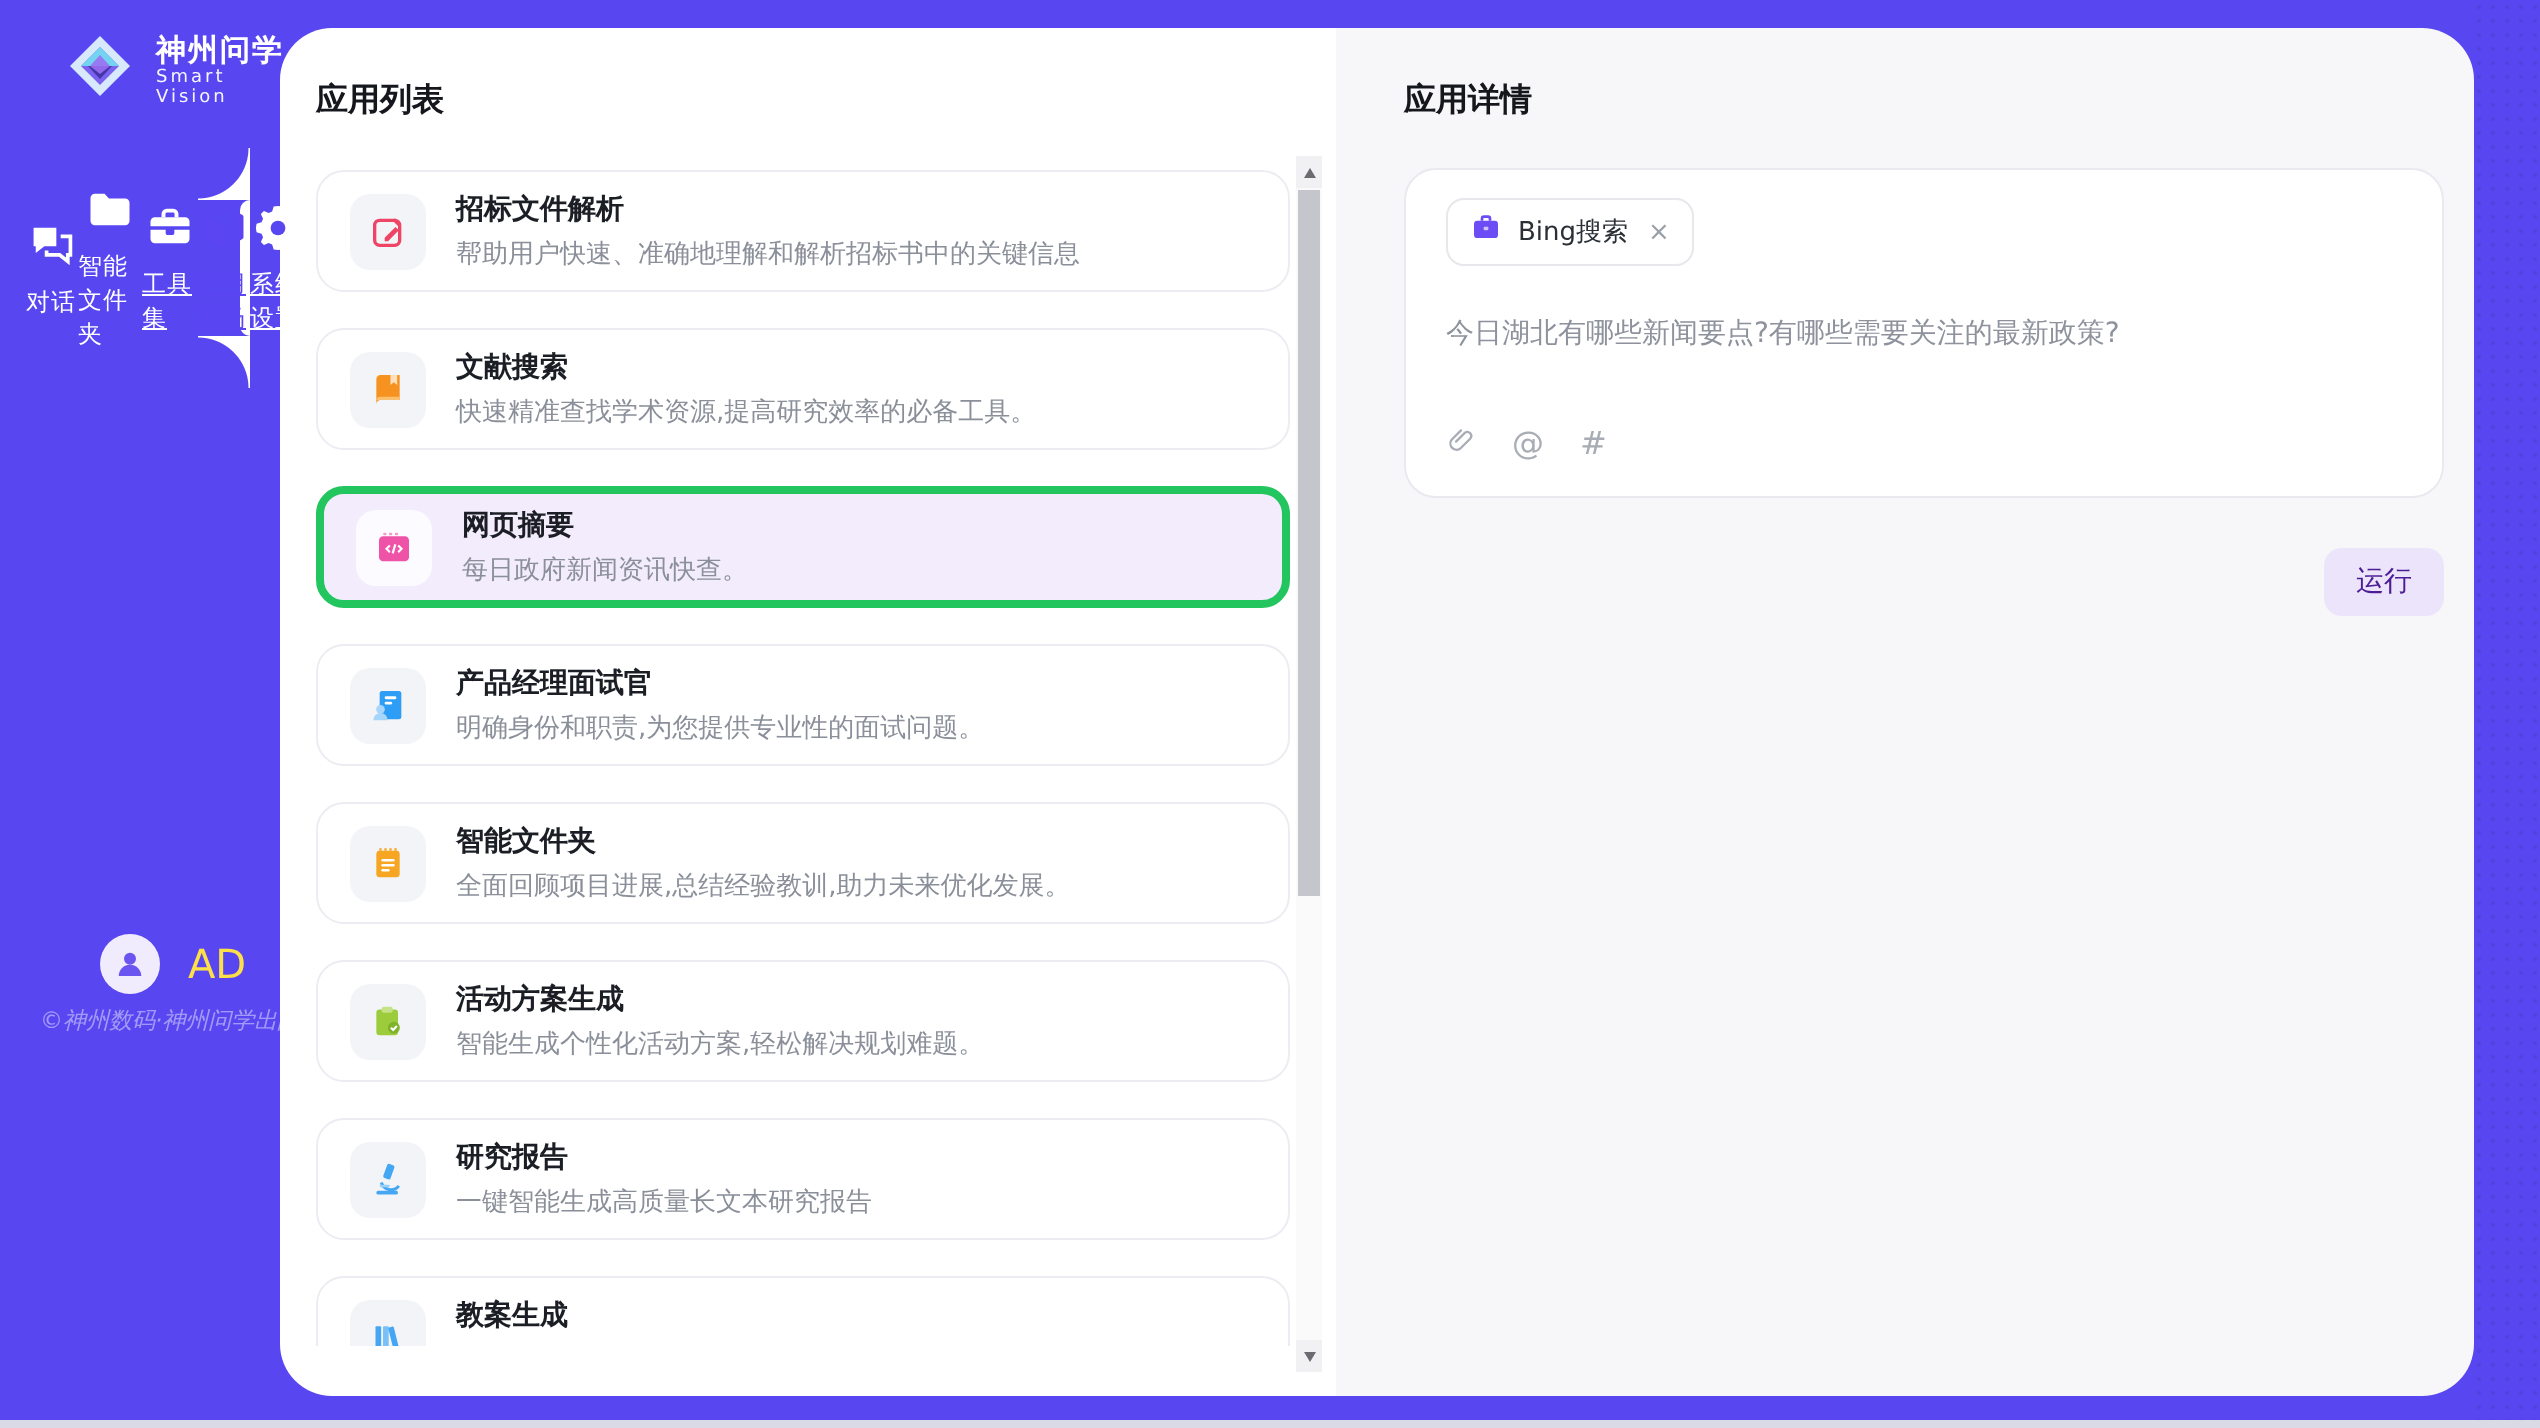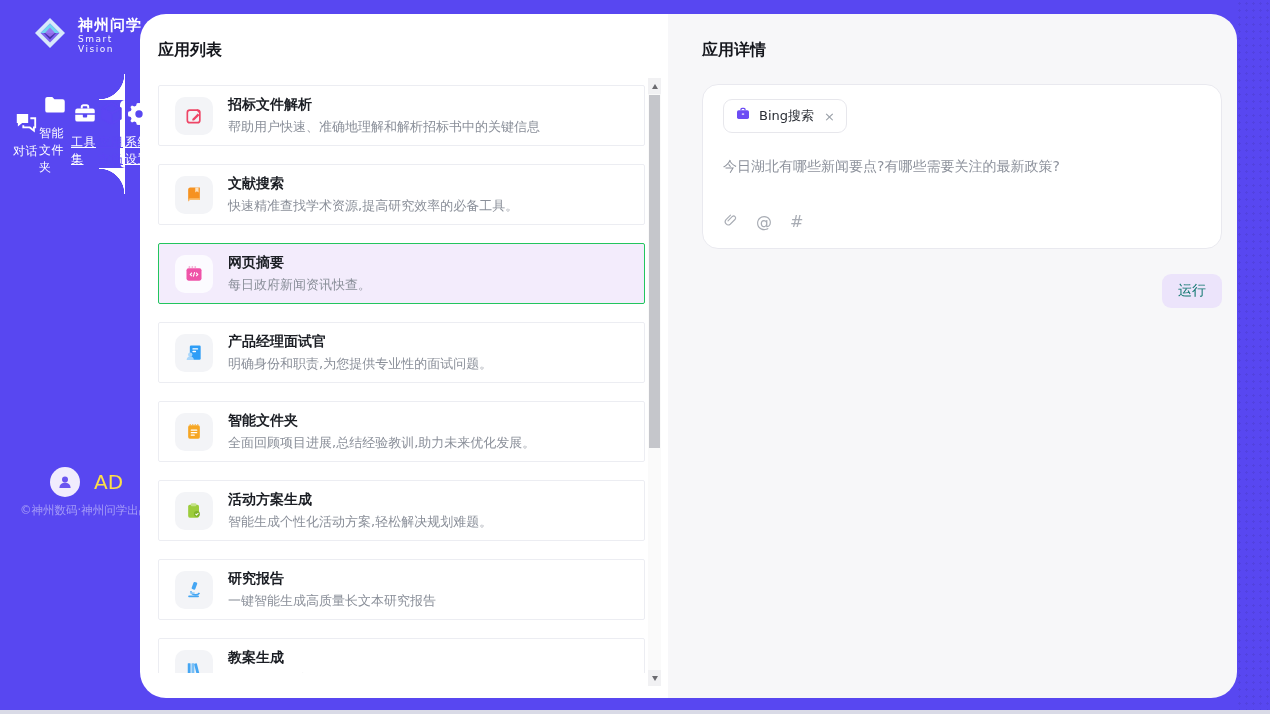--- a/index.html
+++ b/index.html
@@ -29,35 +29,35 @@
   .nav-item.active{color:#5b45f3;}
   .nav-item.active .bubble{position:absolute;left:22px;right:0;top:-4px;bottom:-4px;
     background:#fff;border-radius:18px 0 0 18px;z-index:1;}
   .curve{position:absolute;right:0;width:26px;height:26px;z-index:1;pointer-events:none;}
   .curve-top{top:-30px;background:radial-gradient(circle 26px at 0 0,transparent 25px,#fff 25.5px);}
   .curve-bottom{bottom:-30px;background:radial-gradient(circle 26px at 0 100%,transparent 25px,#fff 25.5px);}
 
   .user-row{position:absolute;left:38px;bottom:36px;display:flex;align-items:center;gap:14px;}
   .avatar{width:30px;height:30px;border-radius:50%;background:#f1ecfd;display:flex;align-items:center;justify-content:center;}
   .user-name{font-size:20px;color:#fde047;}
-  .copyright{position:absolute;left:8px;bottom:15px;font-size:11.5px;color:rgba(255,255,255,0.45);white-space:nowrap;}
+  .copyright{position:absolute;left:8px;bottom:15px;font-size:11.5px;color:rgba(255,255,255,0.45);white-space:nowrap;font-style:italic;}
 
   
   .content{position:absolute;left:140px;top:14px;right:33px;bottom:16px;
     border-radius:26px;overflow:hidden;display:flex;z-index:2;}
 
   
   .list-panel{width:528px;background:#ffffff;position:relative;box-sizing:border-box;
     padding:26px 0 0 18px;flex-shrink:0;}
   .panel-title{font-size:16px;font-weight:bold;color:#15171d;margin:0;}
   .app-list{margin:24px 24px 0 0;display:flex;flex-direction:column;gap:18px;
     height:calc(100% - 70px);overflow:hidden;width:487px;}
-  .app-card{box-sizing:border-box;min-height:61px;border:1px solid #ecedf2;border-radius:2px;
+  .app-card{box-sizing:border-box;min-height:61px;border:1px solid #ecedf2;border-radius:14px;
     background:#fff;display:flex;align-items:center;gap:15px;padding:0 16px;cursor:pointer;flex-shrink:0;}
-  .app-card.selected{background:#f3ecfc;border:1px solid #22c55e;}
+  .app-card.selected{background:#f3ecfc;border:4px solid #22c55e;}
   .tile{width:38px;height:38px;border-radius:10px;background:#f3f4f7;display:flex;
     align-items:center;justify-content:center;flex-shrink:0;}
   .app-card.selected .tile{background:#fcfbff;}
   .app-meta{display:flex;flex-direction:column;gap:4px;min-width:0;}
   .app-name{font-size:14px;font-weight:bold;color:#1b1e24;}
   .app-desc{font-size:13px;color:#8a8f99;white-space:nowrap;}
 
   
   .scrollbar{position:absolute;top:64px;right:7px;bottom:12px;width:13px;background:#fafafa;}
   .sb-btn{position:absolute;left:0;width:13px;height:16px;background:#f1f1f3;display:flex;
@@ -73,21 +73,21 @@
   .detail-card{margin-top:23px;background:#fff;border:1px solid #e9e9ef;border-radius:16px;
     height:165px;box-sizing:border-box;padding:14px 20px;display:flex;flex-direction:column;}
   .tag{display:inline-flex;align-items:center;gap:8px;height:32px;padding:0 11px;
     border:1px solid #e7e7ec;border-radius:9px;background:#fff;width:fit-content;cursor:default;}
   .tag-label{font-size:13px;color:#2b2f36;}
   .tag-close{font-size:13px;color:#9aa0a8;margin-left:2px;cursor:pointer;line-height:1;}
   .query-text{margin-top:25px;font-size:14px;color:#8d929c;cursor:text;}
   .input-tools{margin-top:auto;margin-bottom:2px;display:flex;align-items:center;gap:18px;color:#a8acb4;}
   .tool-glyph{font-size:16px;cursor:pointer;line-height:1;}
   .run-row{margin-top:25px;display:flex;justify-content:flex-end;}
-  .run-btn{background:#ece4fb;color:#0f766e;border:none;border-radius:9px;padding:8px 16px;
+  .run-btn{background:#ece4fb;color:#4c1d95;border:none;border-radius:9px;padding:8px 16px;
     font-size:14px;cursor:pointer;font-family:Liberation Sans, sans-serif;}
 </style>
 </head>
 <body>
 
 <div class="edge-dots"></div>
 
 <aside class="sidebar">
   <div class="logo">
     <span>

